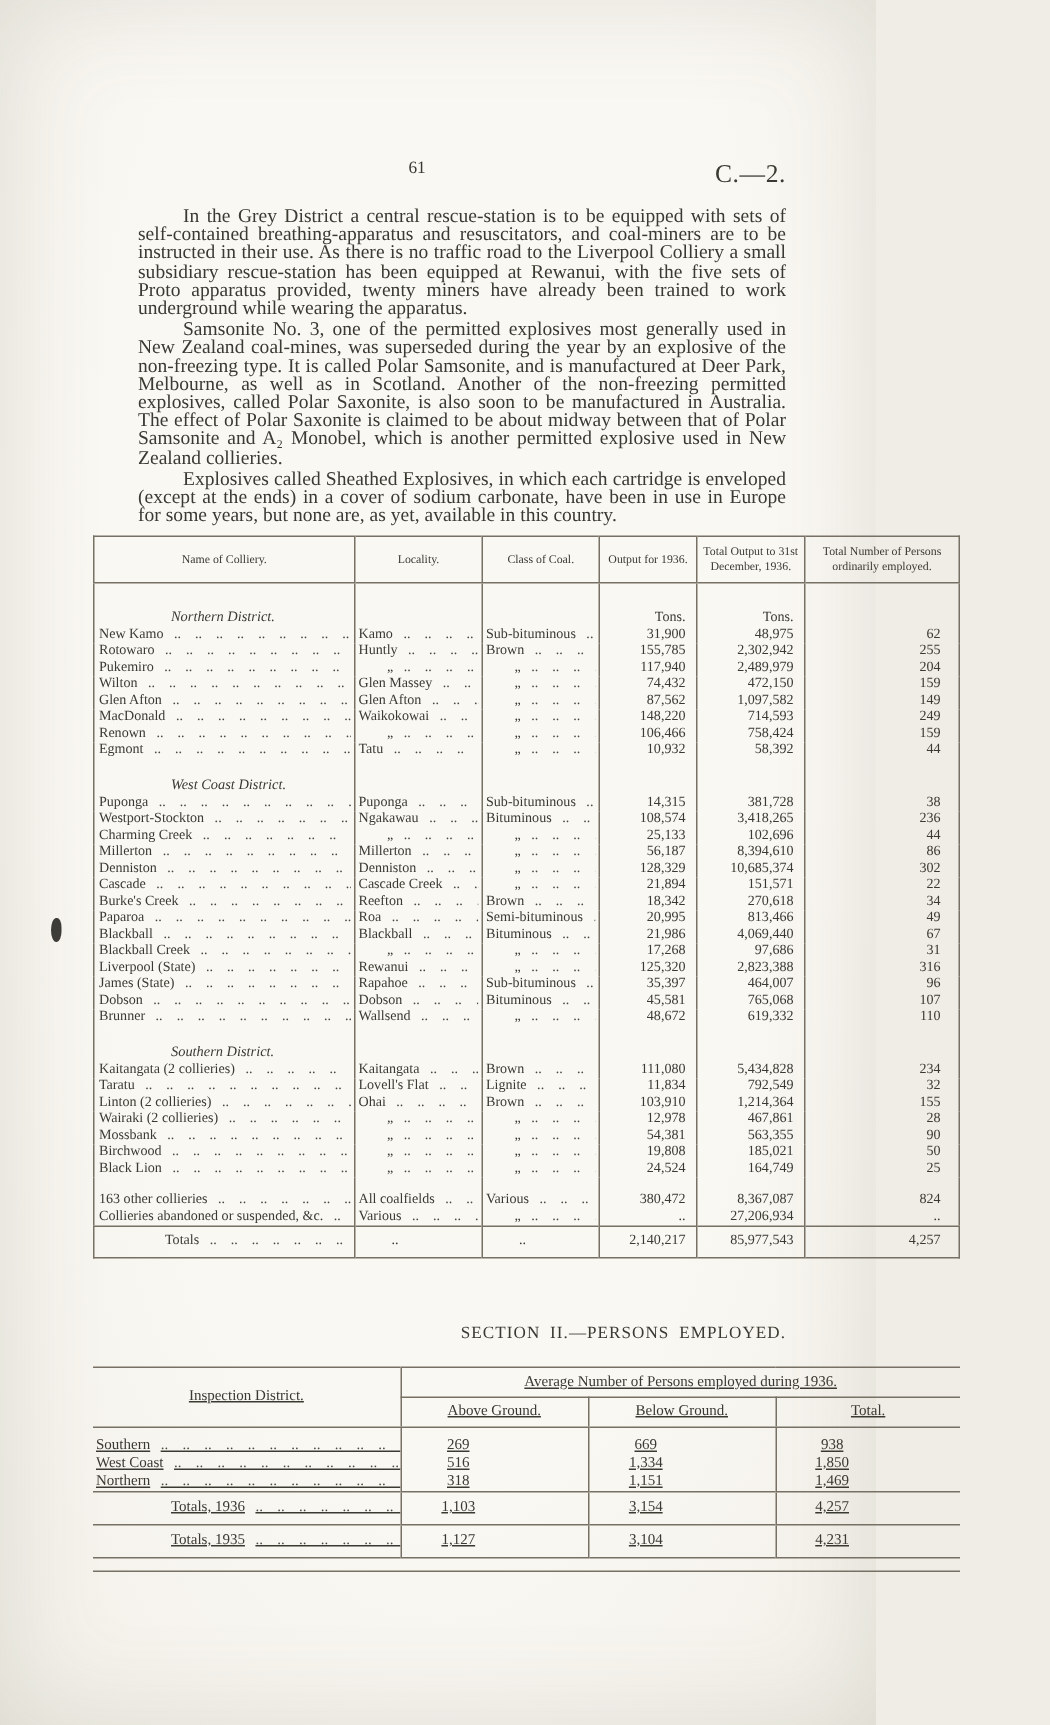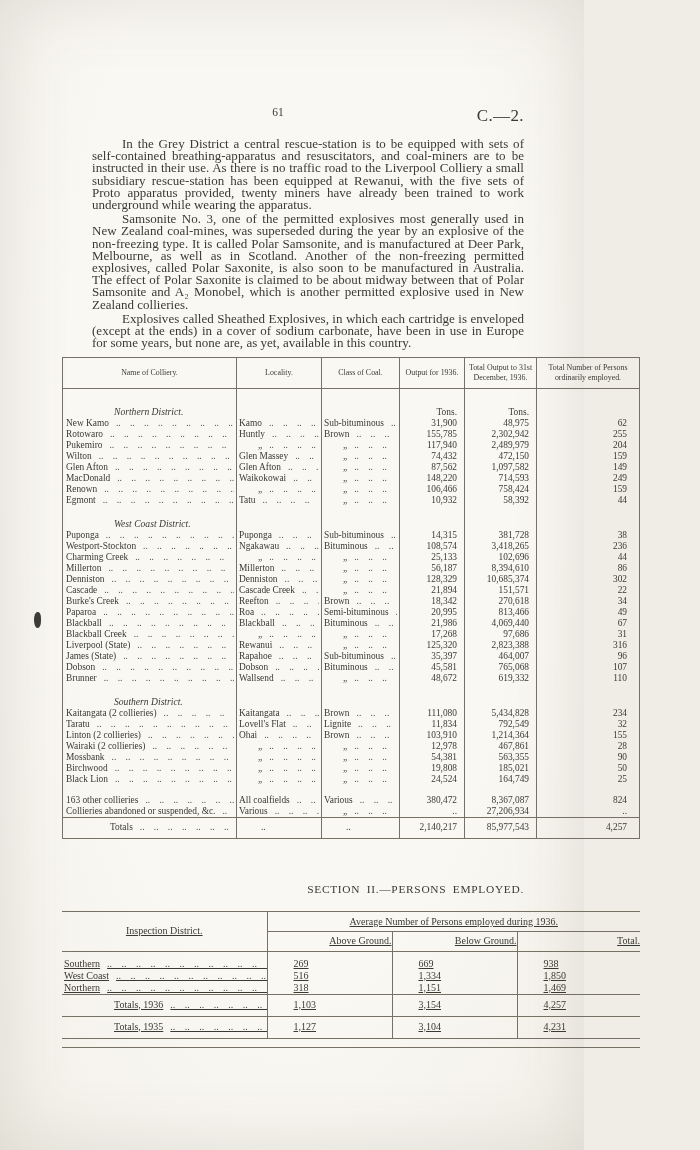--- a/index.html
+++ b/index.html
@@ -77,26 +77,26 @@
   .pt td + td { border-left:1px solid #767065; }
   .p-district-h {
     text-align:center; vertical-align:middle !important; font-size:9.3px;
     border-bottom:1px solid #767065;
   }
   .p-group-h {
     text-align:center; font-size:8.7px; padding:4px 0 3px;
     border-left:1px solid #767065; border-bottom:1px solid #767065;
   }
   .p-sub-h {
-    text-align:right; font-size:9px; padding:3px 0 4px;
+    text-align:center; font-size:9px; padding:3px 0 4px;
     border-left:1px solid #767065; border-bottom:1px solid #767065;
   }
   .pt .p-name { padding-left:2px; }
   .pt tbody tr:first-child td { padding-top:6px; }
-  .pt .p-num { padding-right:48px;padding-left:26px; }
+  .pt .p-num { text-align:center; padding-right:48px; }
   .p-totals td { border-top:1px solid #767065; padding-top:4px; padding-bottom:5px; }
   .p-totals .ct-text { margin-left:50px; }
   .bottom-rule { width:578px; border-top:1px solid #767065; margin-top:8px; }
 </style>
 </head>
 <body>
 
 <div class="page">
   <div class="scan-smudge"></div>
 

